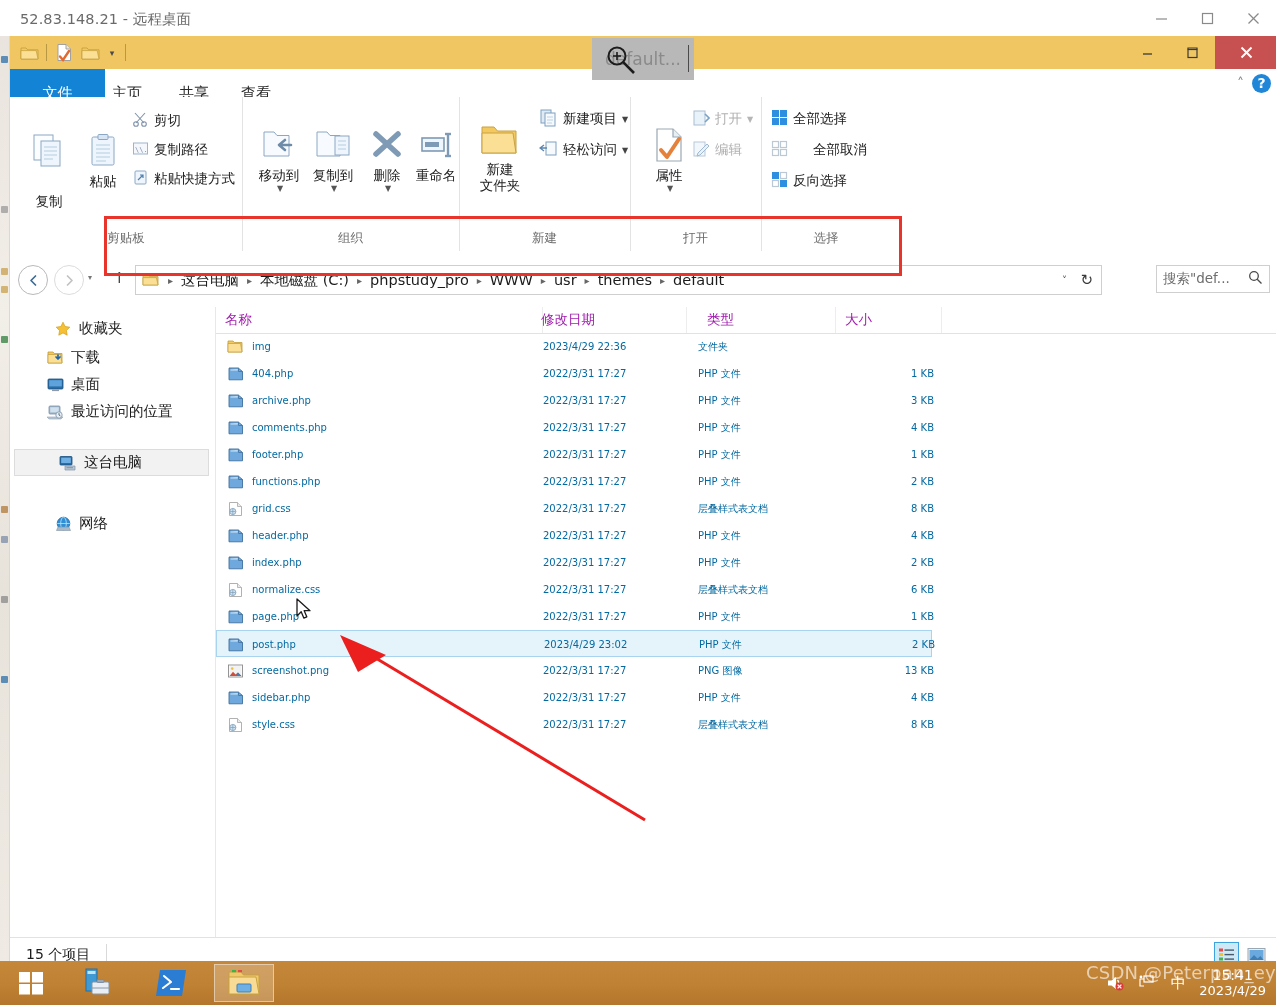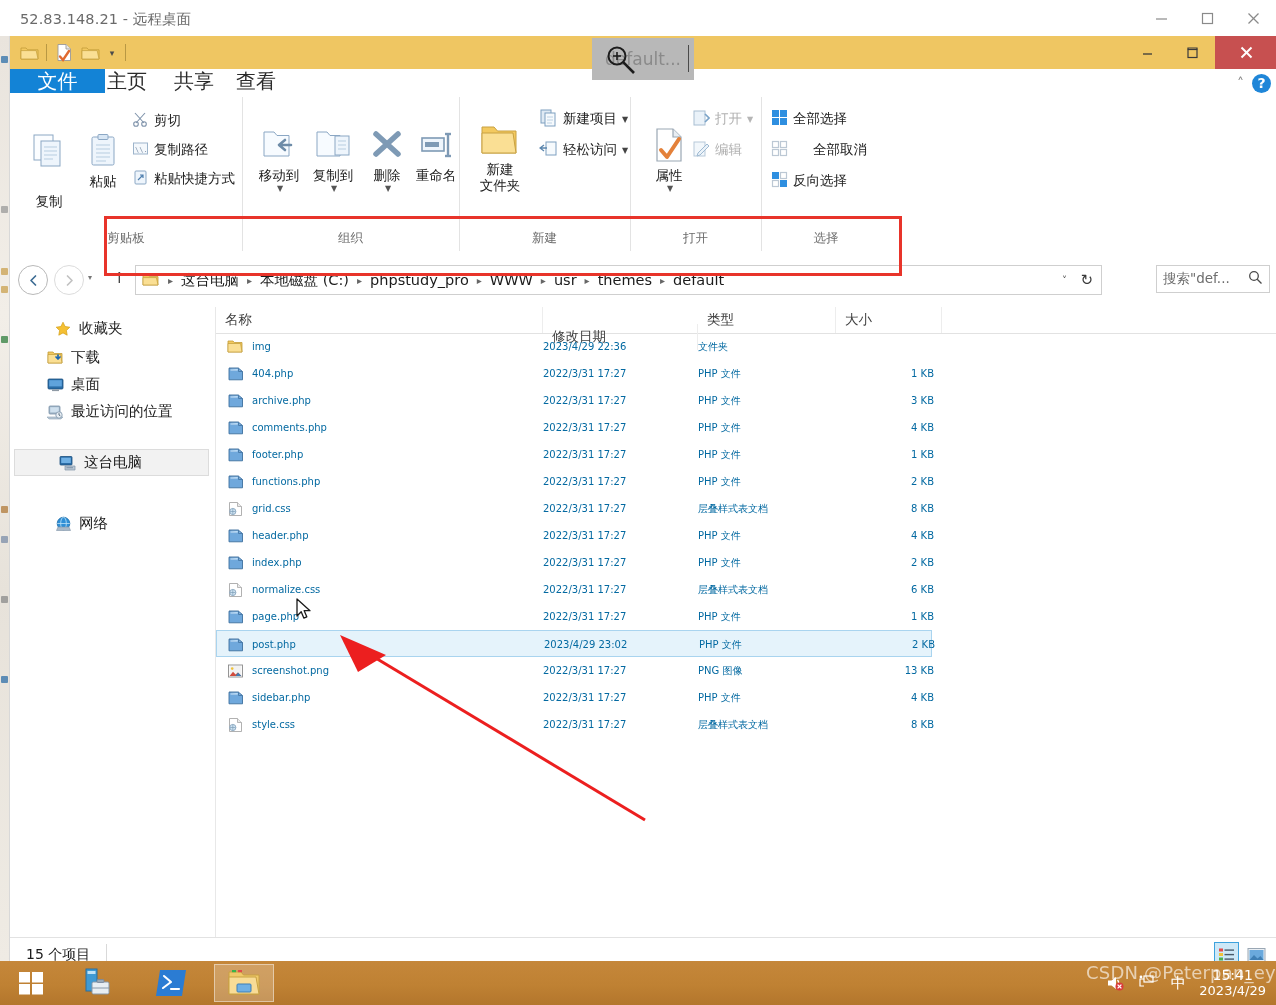--- a/index.html
+++ b/index.html
@@ -101,22 +101,22 @@
   
   .tabbar {
     position: absolute; left: 0; top: 33px;
     width: 1267px; height: 28px;
     background: #ffffff;
     border-bottom: 1px solid #ddd;
   }
   .tab {
     position: absolute; top: 0; height: 24px;
     display: flex; align-items: center; justify-content: center;
-    font-size: 20px; color: #2b2b2b;
-    padding: 0 14px;
+    font-size: 15px; color: #2b2b2b;
+    padding: 12px 14px;
   }
   .tab-file { left: 0; width: 67px; background: #1383d6; color: #ffffff; }
   .tab-home { left: 67px; width: 72px; }
   .tab-share { left: 139px; width: 62px; }
   .tab-view  { left: 201px; width: 62px; }
   .ribbon-right {
     position: absolute; right: 6px; top: 33px;
     height: 28px; display: flex; align-items: center; gap: 8px;
   }
   .chev-up { color: #888; font-size: 14px; }
@@ -227,30 +227,30 @@
   .navico { width: 18px; height: 18px; display:flex; align-items:center; justify-content:center; }
 
   .listpane {
     position: absolute; left: 206px; top: 271px;
     width: 1061px; height: 630px; background: #ffffff;
   }
   .colhead {
     position: absolute; left: 0; top: 0;
     width: 1061px; height: 26px;
     border-bottom: 1px solid #e2e2e2;
-    font-size: 13.5px; color: #404040;
+    font-size: 13.5px; color: #a21caf;
   }
   .col {
     position: absolute; top: 0; height: 26px;
     display: flex; align-items: center;
     border-right: 1px solid #ededed;
     padding-left: 9px; box-sizing: border-box;
   }
   .col-name { left: 0;   width: 327px; }
-  .col-date { left: 327px; width: 155px; margin-top: 17px; }
+  .col-date { left: 316px; width: 155px; }
   .col-type { left: 482px; width: 138px; }
   .col-size { left: 620px; width: 106px; border-right: 1px solid #ededed; }
   .col-blank{ left: 726px; width: 335px; border-right: none; }
 
   .rows { position: absolute; left: 0; top: 26px; width: 1061px; }
   .row {
     position: relative; height: 27px;
     font-size: 10px; color: #0369a1;
   }
   .row.sel {

